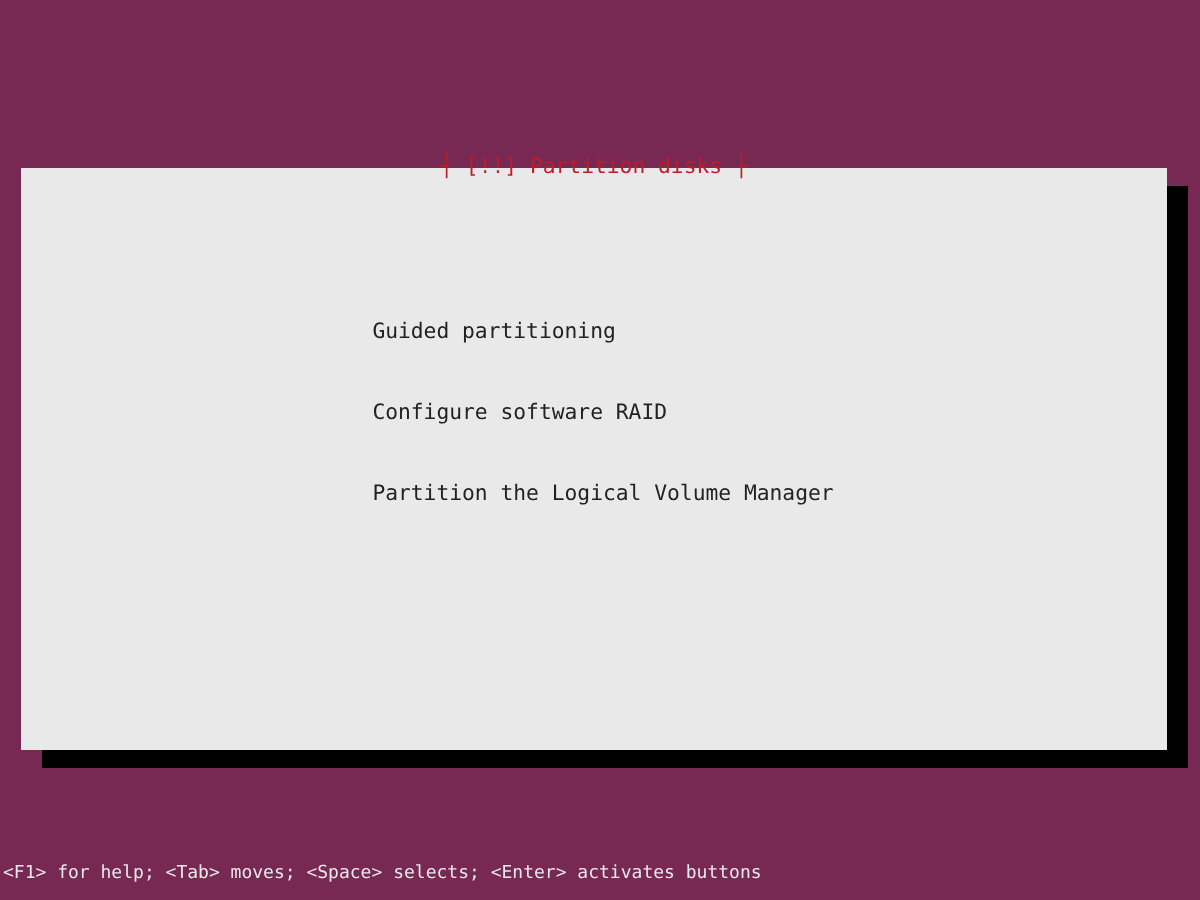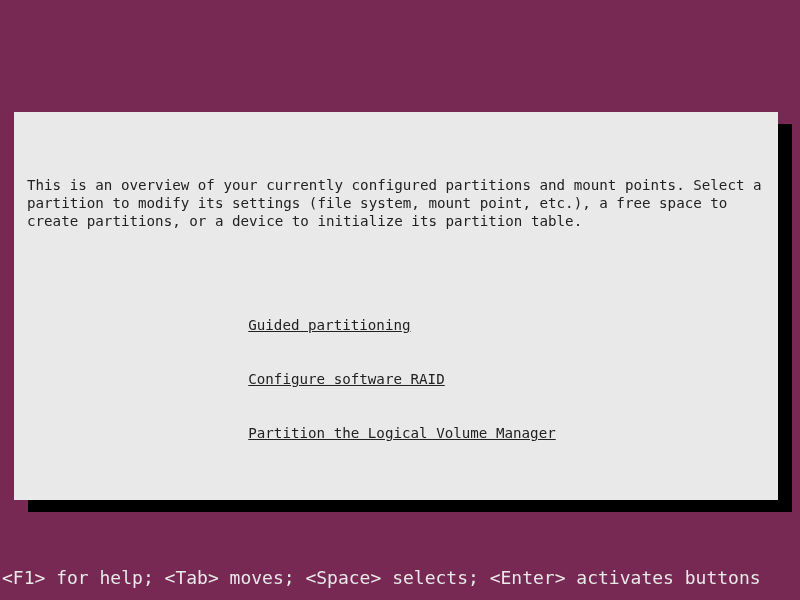--- a/index.html
+++ b/index.html
@@ -59,49 +59,50 @@
     line-height: 18px;
     margin-bottom: 14px;
   }
   .menu {
     margin-left: 170px;
     display: inline-block;
   }
   .menu-line {
     height: 18px;
     line-height: 18px;
-    text-decoration: underline;
   }
   .sel {
     background: #d44a2b;
     color: #fff;
     padding-right: 120px;
     display: inline-block;
   }
   .helpbar {
     position: absolute;
     left: 0;
     bottom: 12px;
     color: #e9e9e9;
     padding-left: 2px;
-    font-size: 18px;
+    font-size: 12px;
   }
 </style>
 </head>
 <body>
 
 <div class="screen">
 
   <div class="dialog-shadow"></div>
 
   <div class="dialog">
 
+    <div class="dialog-title">
+      <span class="deco">┤</span><span class="deco"> [!!] </span><span class="txt">Partition disks</span><span class="deco"> ├</span>
+    </div>
 
     <div class="dialog-inner">
-      <div class="desc">This is an overview of your currently configured partitions and mount points. Select a partition to modify its settings (file system, mount point, etc.), a free space to create partitions, or a device to initialize its partition table.</div>
 
       <div class="menu">
         <div class="menu-line"><span>Guided partitioning</span></div>
         <div class="menu-line"><span>Configure software RAID</span></div>
         <div class="menu-line"><span>Partition the Logical Volume Manager</span></div>
       </div>
 
       
 
       

